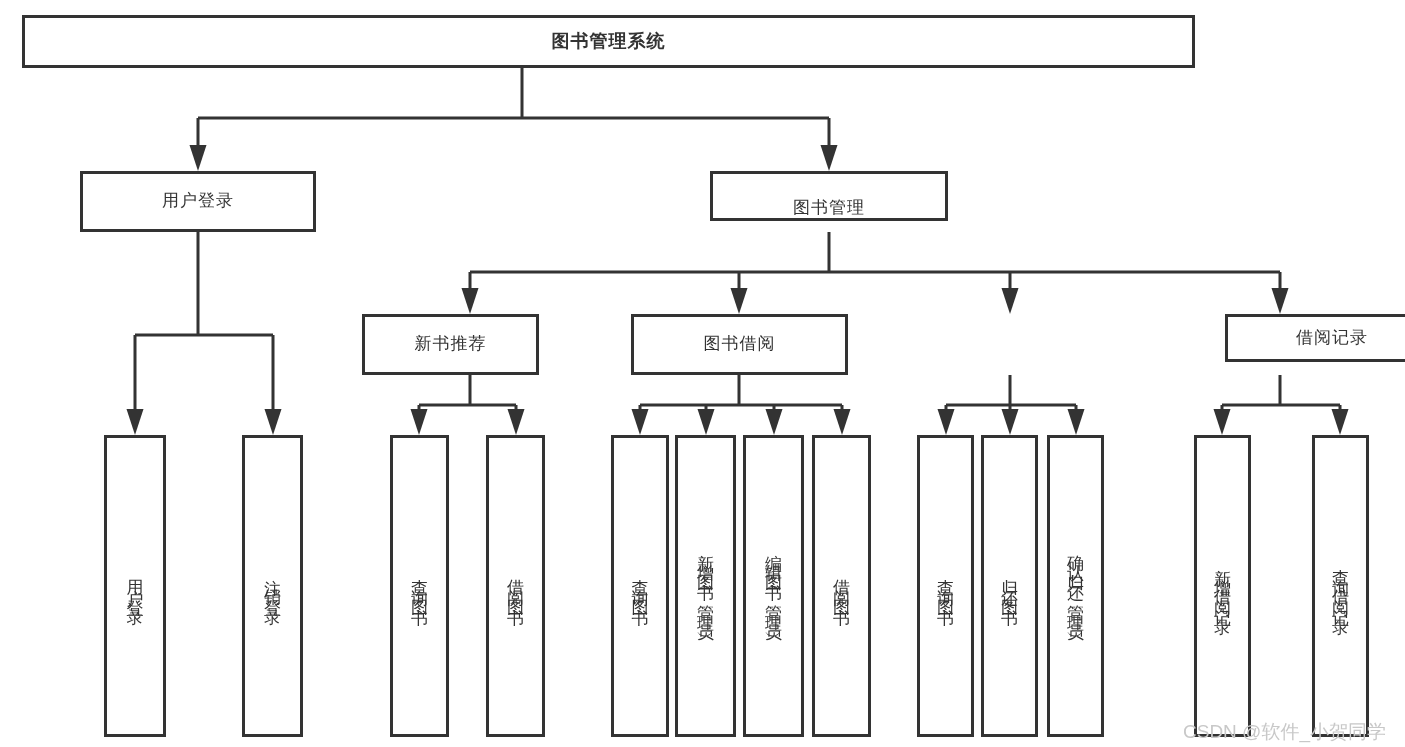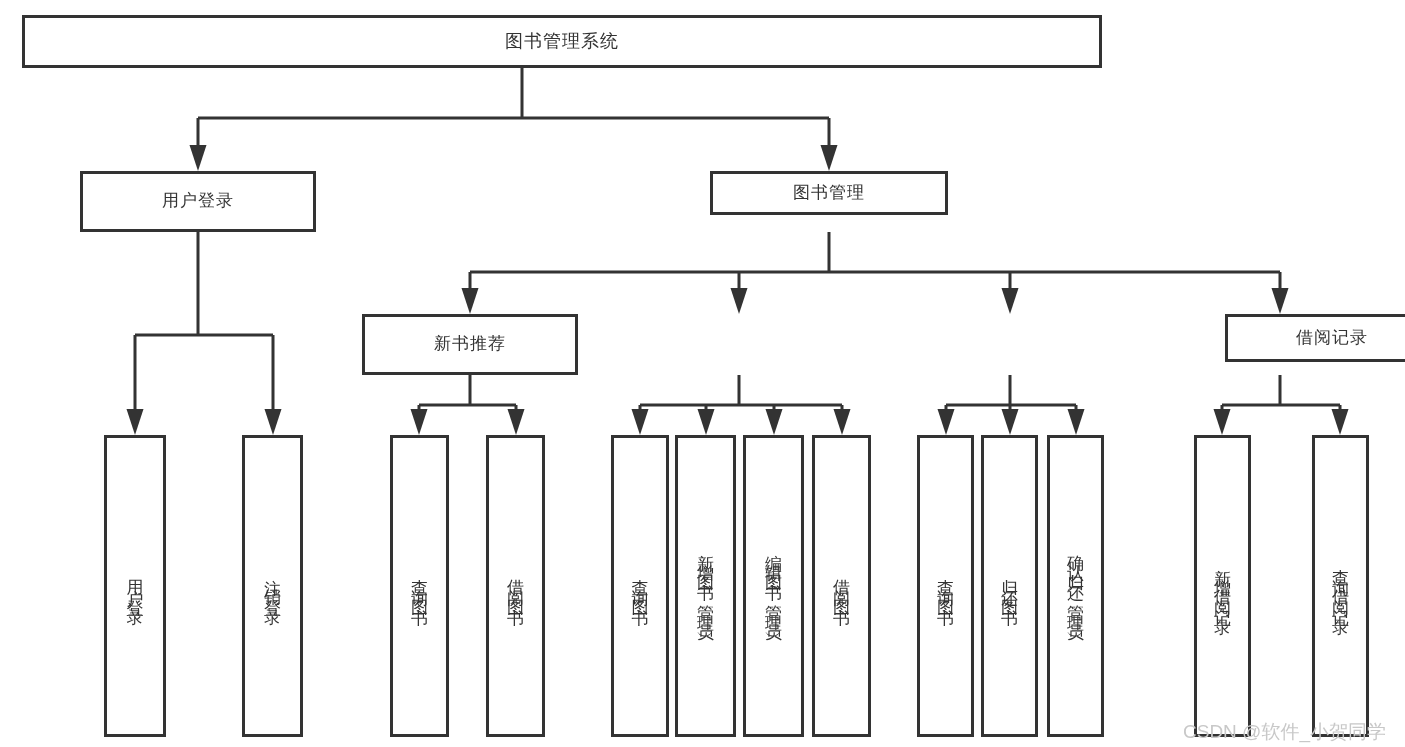--- a/index.html
+++ b/index.html
@@ -19,24 +19,24 @@
     color:var(--text,#333); font-size:17px; line-height:1.2;
     z-index:2;
   }
   .h-node span { letter-spacing:1px; white-space:nowrap; }
   .v-node span {
     writing-mode:vertical-rl; text-orientation:mixed;
     letter-spacing:10px; line-height:1; white-space:nowrap;
   }
   .root-node span { font-size:18px; }
   
-  .b-root { left:22px;  top:15px;  width:1080px; height:53px; }
+  .b-root { left:22px;  top:15px;  width:1173px; height:53px;font-weight:bold; }
   .b-l2a  { left:80px;  top:171px; width:236px;  height:61px; }
-  .b-l2b  { left:710px; top:171px; width:238px;  height:44px; }
-  .b-l3a  { left:362px; top:314px; width:216px;  height:61px; }
+  .b-l2b  { left:710px; top:171px; width:238px;  height:50px;align-items:flex-end; }
+  .b-l3a  { left:362px; top:314px; width:177px;  height:61px; }
   .b-l3b  { left:631px; top:314px; width:217px;  height:61px; }
   .b-l3c  { left:903px; top:314px; width:214px;  height:61px; }
   .b-l3d  { left:1225px;top:314px; width:214px;  height:48px; }
   .leaf   { top:435px; height:302px; }
   .b-a1 { left:104px;  width:62px; }
   .b-a2 { left:242px;  width:61px; }
   .b-b1 { left:390px;  width:59px; }
   .b-b2 { left:486px;  width:59px; }
   .b-c1 { left:611px;  width:58px; }
   .b-c2 { left:675px;  width:61px; }
@@ -114,20 +114,23 @@
   <div class="node h-node b-l2a">
     <span>用户登录</span>
   </div>
   <div class="node h-node b-l2b">
     <span>图书管理</span>
   </div>
 
   <div class="node h-node b-l3a">
     <span>新书推荐</span>
   </div>
+  <div class="node h-node b-l3b">
+    <span>图书借阅</span>
+  </div>
   <div class="node h-node b-l3d">
     <span>借阅记录</span>
   </div>
 
   <div class="node v-node leaf b-a1">
     <span>用户登录</span>
   </div>
   <div class="node v-node leaf b-a2">
     <span>注销登录</span>
   </div>

